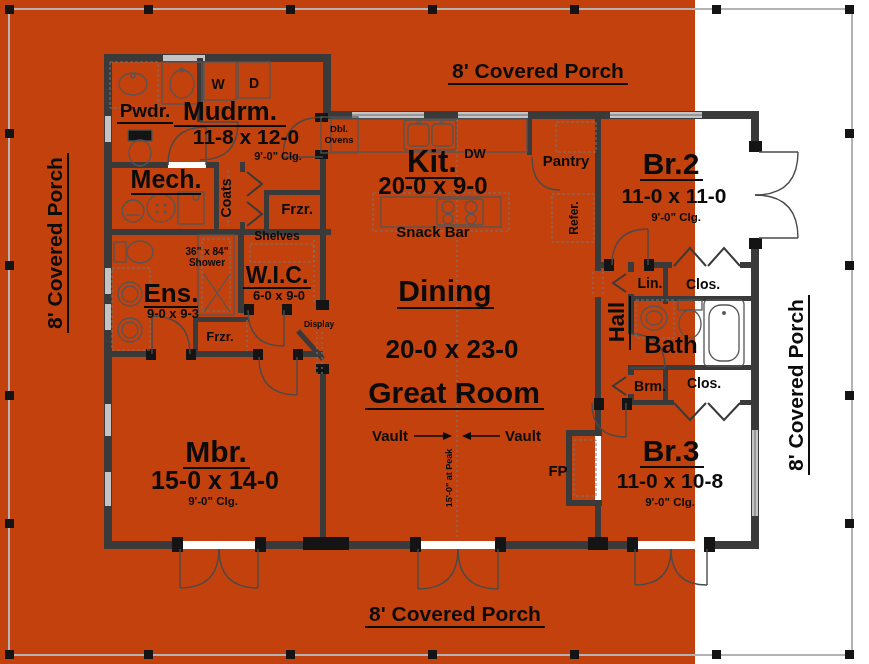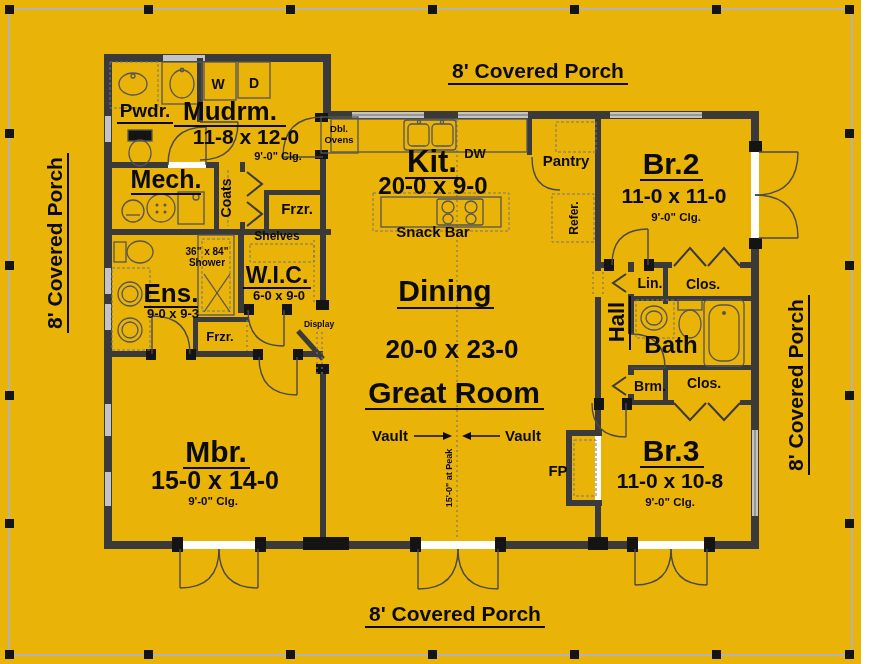--- a/index.html
+++ b/index.html
@@ -1,16 +1,16 @@
 <!DOCTYPE html>
 <html><head>
 <meta charset="utf-8">
 <style>
   html,body{margin:0;padding:0;background:#ffffff;}
-  .wrap{width:861px;height:664px;position:relative;background:#eab308;}
+  .wrap{width:695px;height:664px;position:relative;background:#c2410c;}
   svg{display:block;}
   text{font-family:"Liberation Sans","DejaVu Sans",sans-serif;font-weight:bold;fill:#0b0b0b;}
   .wall{fill:#3a3a3a;}
   .frame{fill:#141414;}
   .win{fill:#c4c4c4;}
   .winline{stroke:#8a8a8a;stroke-width:1.5;}
   .fix{fill:none;stroke:#555;stroke-width:1.3;}
   .fixd{fill:none;stroke:#777;stroke-width:1;stroke-dasharray:3,2;}
   .door{fill:none;stroke:#4a4a4a;stroke-width:1.4;}
   .chev{fill:none;stroke:#3a3a3a;stroke-width:2;}

